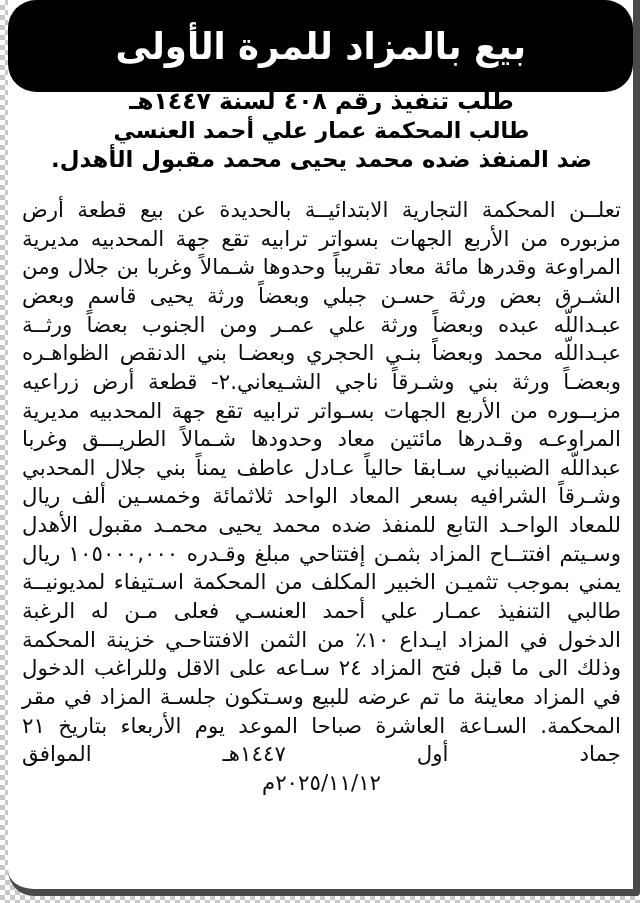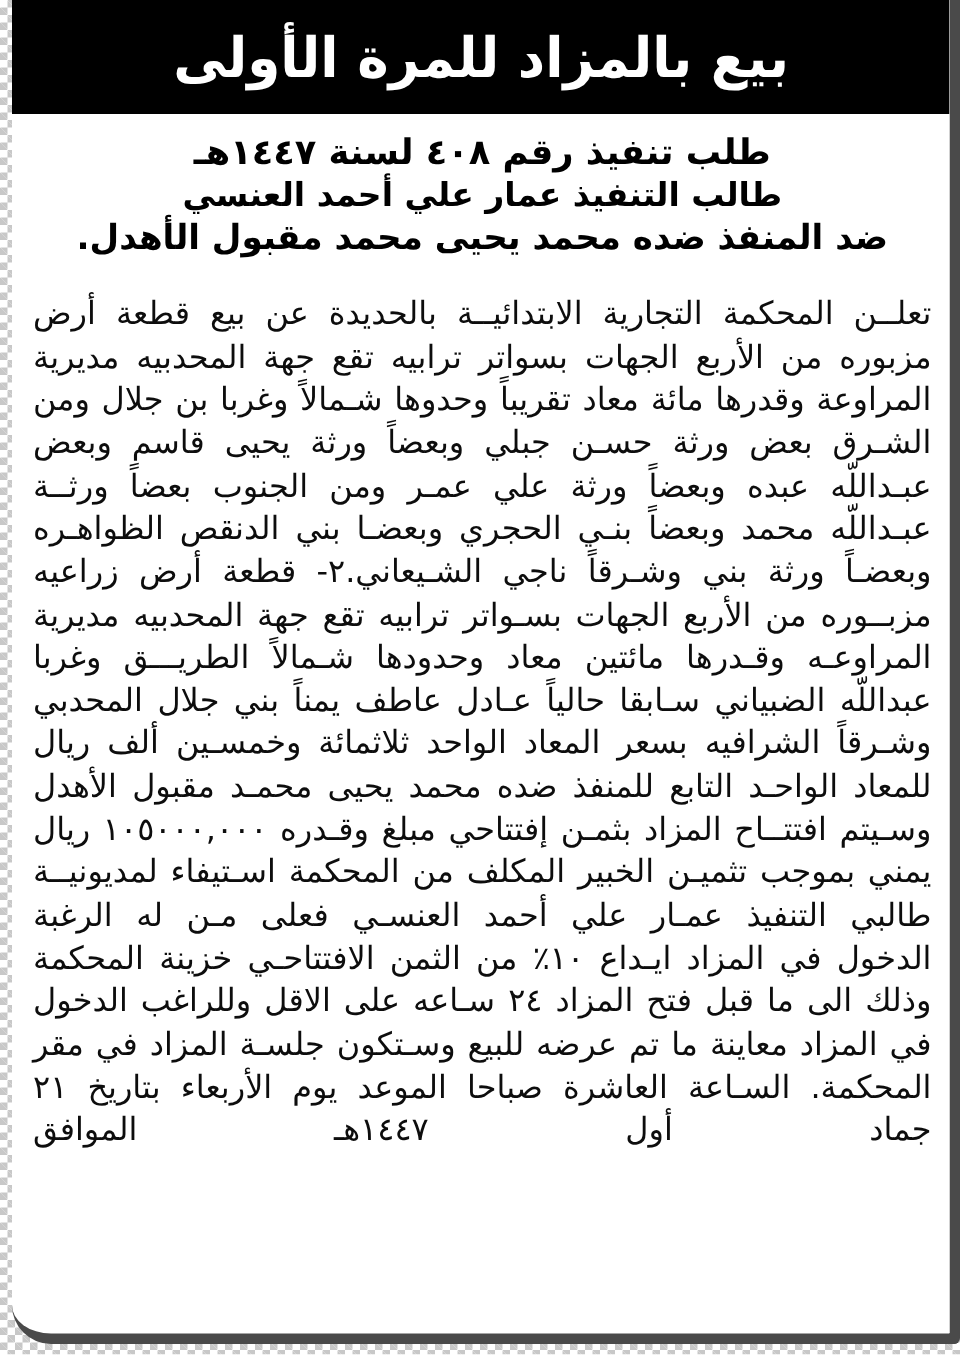--- a/index.html
+++ b/index.html
@@ -42,25 +42,26 @@
     border-bottom-left-radius: 26px;
     border-bottom-right-radius: 4px;
     overflow: hidden;
   }
 
   .banner {
     position: absolute;
     top: 0;
     left: 0;
     right: 0;
-    height: 76px;
+    height: 92px;
     background: #000000;
     display: flex;
     align-items: center;
     justify-content: center;
+    border-radius: 28px;
   }
   .banner-title {
     color: #ffffff;
     font-size: 37px;
     font-weight: bold;
     letter-spacing: -0.5px;
     line-height: 1;
     text-align: center;
     white-space: nowrap;
     transform: scaleX(0.96);
@@ -114,23 +115,24 @@
   <div class="ad">
 
     <div class="banner">
       <div class="banner-title">بيع بالمزاد للمرة الأولى</div>
     </div>
 
     <div class="body-area">
 
       <div class="headings">
         <div class="heading-line h1">طلب تنفيذ رقم ٤٠٨ لسنة ١٤٤٧هـ</div>
-        <div class="heading-line h2">طالب التنفيذ عمار علي أحمد العنسي</div>
+        <div class="heading-line h2">طالب المحكمة عمار علي أحمد العنسي</div>
         <div class="heading-line h3">ضد المنفذ ضده محمد يحيى محمد مقبول الأهدل.</div>
       </div>
 
       <div class="notice-body">
         <p>تعلــن المحكمة التجارية الابتدائيــة بالحديدة عن بيع قطعة أرض مزبوره من الأربع الجهات بسواتر ترابيه تقع جهة المحدبيه مديرية المراوعة وقدرها مائة معاد تقريباً وحدوها شـمالاً وغربا بن جلال ومن الشـرق بعض ورثة حسـن جبلي وبعضاً ورثة يحيى قاسم وبعض عبـداللّه عبده وبعضاً ورثة علي عمـر ومن الجنوب بعضاً ورثــة عبـداللّه محمد وبعضاً بنـي الحجري وبعضـا بني الدنقص الظواهـره وبعضـاً ورثة بني وشـرقاً ناجي الشـيعاني.٢- قطعة أرض زراعيه مزبــوره من الأربع الجهات بسـواتر ترابيه تقع جهة المحدبيه مديرية المراوعـه وقـدرها مائتين معاد وحدودها شـمالاً الطريـــق وغربا عبداللّه الضبياني سـابقا حالياً عـادل عاطف يمناً بني جلال المحدبي وشـرقاً الشرافيه بسعر المعاد الواحد ثلاثمائة وخمسـين ألف ريال للمعاد الواحـد التابع للمنفذ ضده محمد يحيى محمـد مقبول الأهدل وسـيتم افتتــاح المزاد بثمـن إفتتاحي مبلغ وقـدره ١٠٥٠٠٠,٠٠٠ ريال يمني بموجب تثميـن الخبير المكلف من المحكمة اسـتيفاء لمديونيــة طالبي التنفيذ عمـار علي أحمد العنسـي فعلى مـن له الرغبة الدخول في المزاد ايـداع ١٠٪ من الثمن الافتتاحـي خزينة المحكمة وذلك الى ما قبل فتح المزاد ٢٤ سـاعه على الاقل وللراغب الدخول في المزاد معاينة ما تم عرضه للبيع وسـتكون جلسـة المزاد في مقر المحكمة. السـاعة العاشرة صباحا الموعد يوم الأربعاء بتاريخ ٢١ جماد أول ١٤٤٧هـ الموافق</p>
+        <p class="tail">٢٠٢٥/١١/١٢م</p>
       </div>
 
     </div>
   </div>
 </div>
 
 </body></html>

